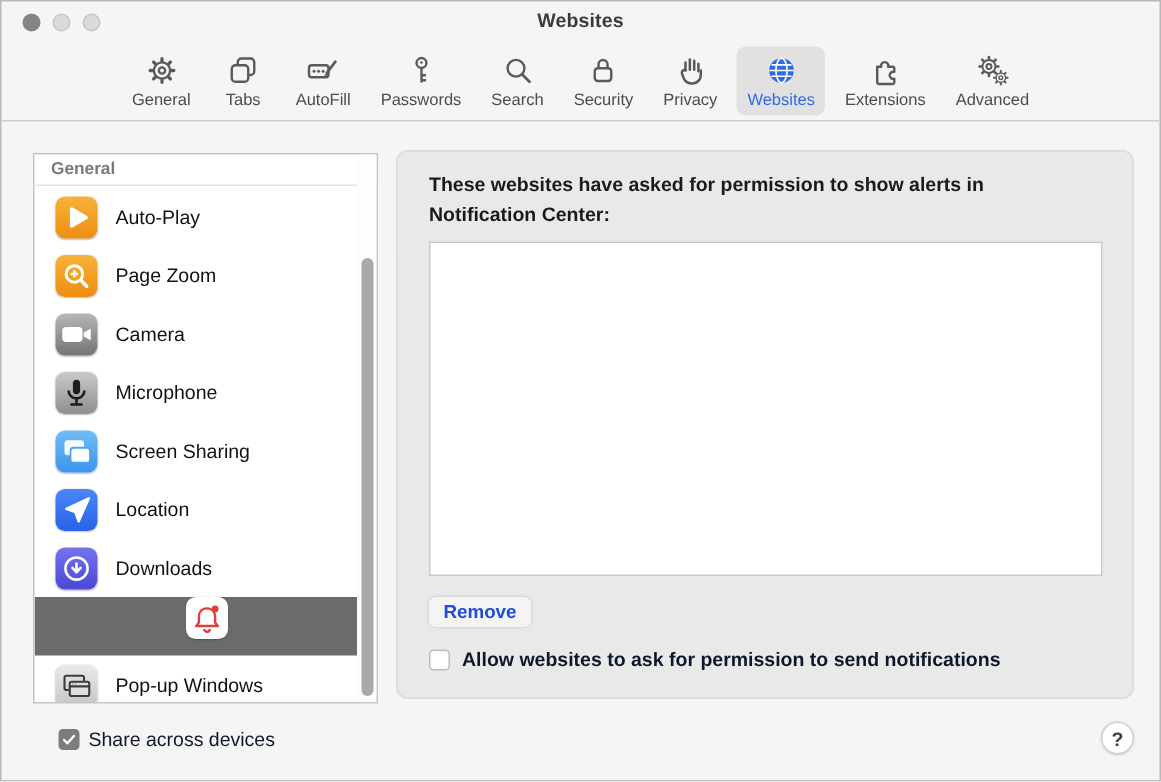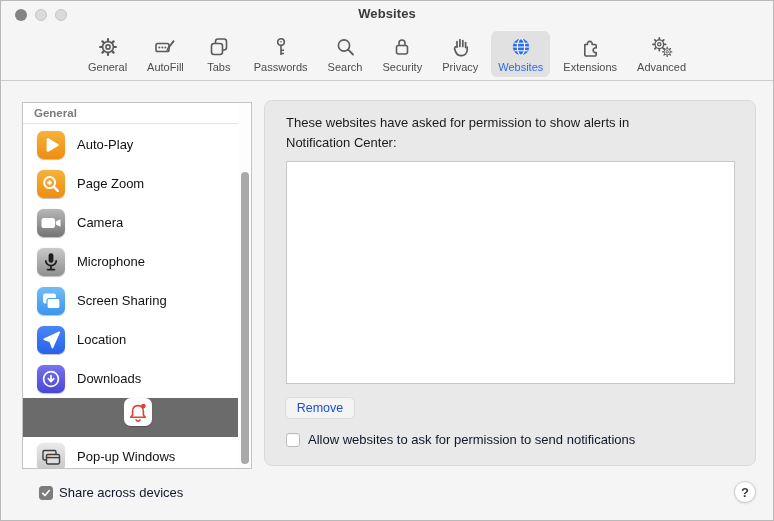--- a/index.html
+++ b/index.html
@@ -71,21 +71,21 @@
   .sb-scrollbar{
     position:absolute;top:0;right:0;bottom:0;width:13px;background:#fdfdfd;
   }
   .sb-thumb{
     position:absolute;top:69px;left:2.5px;width:8px;height:292px;
     border-radius:4px;background:#a9a9a9;
   }
   
   .panel{
     position:absolute;left:263px;top:99px;width:492px;height:366px;
-    background:#e9e9e9;border:1px solid #dadada;border-radius:8px;
+    background:#e9e9e9;border:1px solid #dadada;border-radius:8px;font-weight:bold;
   }
   .panel-desc{
     position:absolute;left:21px;top:12px;width:400px;
     font-size:13px;line-height:20px;color:#1a1a1a;
   }
   .site-list{
     position:absolute;left:21px;top:60px;width:449px;height:223px;
     background:#ffffff;border:1px solid #c8c8c8;
   }
   .remove-btn{
@@ -132,40 +132,40 @@
               <circle r="2.1"></circle>
               <path stroke-width="2.2" stroke-linecap="round" d="M6.2 0H7.9M-6.2 0H-7.9M0 6.2V7.9M0 -6.2V-7.9M4.4 4.4L5.6 5.6M-4.4 4.4L-5.6 5.6M4.4 -4.4L5.6 -5.6M-4.4 -4.4L-5.6 -5.6"></path>
             </g>
           </svg>
         </span>
         <span class="tb-label">General</span>
       </div>
       <div class="tb-item">
         <span class="tb-icon">
           <svg viewBox="0 0 24 24" fill="none" stroke="#5a5a5a" stroke-width="1.6">
+            <rect x="8.5" y="4" width="11" height="11" rx="2.5"></rect>
+            <rect x="4.5" y="8.5" width="11" height="11" rx="2.5" fill="#f5f5f5"></rect>
+          </svg>
+        </span>
+        <span class="tb-label">Tabs</span>
+      </div>
+      <div class="tb-item">
+        <span class="tb-icon">
+          <svg viewBox="0 0 24 24" fill="none" stroke="#5a5a5a" stroke-width="1.6">
             <rect x="3" y="8.5" width="13" height="8" rx="1.8"></rect>
             <g fill="#5a5a5a" stroke="none">
               <circle cx="6.4" cy="12.5" r="1"></circle>
               <circle cx="9.4" cy="12.5" r="1"></circle>
               <circle cx="12.4" cy="12.5" r="1"></circle>
               <path d="M13 16 l1.3-2.4 1.7 1.3 z"></path>
             </g>
             <path d="M14.6 14 L21 5.6" stroke-width="1.8"></path>
           </svg>
         </span>
         <span class="tb-label">AutoFill</span>
-      </div>
-      <div class="tb-item">
-        <span class="tb-icon">
-          <svg viewBox="0 0 24 24" fill="none" stroke="#5a5a5a" stroke-width="1.6">
-            <rect x="8.5" y="4" width="11" height="11" rx="2.5"></rect>
-            <rect x="4.5" y="8.5" width="11" height="11" rx="2.5" fill="#f5f5f5"></rect>
-          </svg>
-        </span>
-        <span class="tb-label">Tabs</span>
       </div>
       <div class="tb-item">
         <span class="tb-icon">
           <svg viewBox="0 0 24 24" fill="none" stroke="#5a5a5a" stroke-width="1.6">
             <circle cx="12" cy="7" r="3.3"></circle>
             <circle cx="12" cy="6.7" r="0.8" fill="#5a5a5a" stroke="none"></circle>
             <path d="M12 10.3 V20 M12 15.2 h3 M12 18.5 h3"></path>
           </svg>
         </span>
         <span class="tb-label">Passwords</span>

